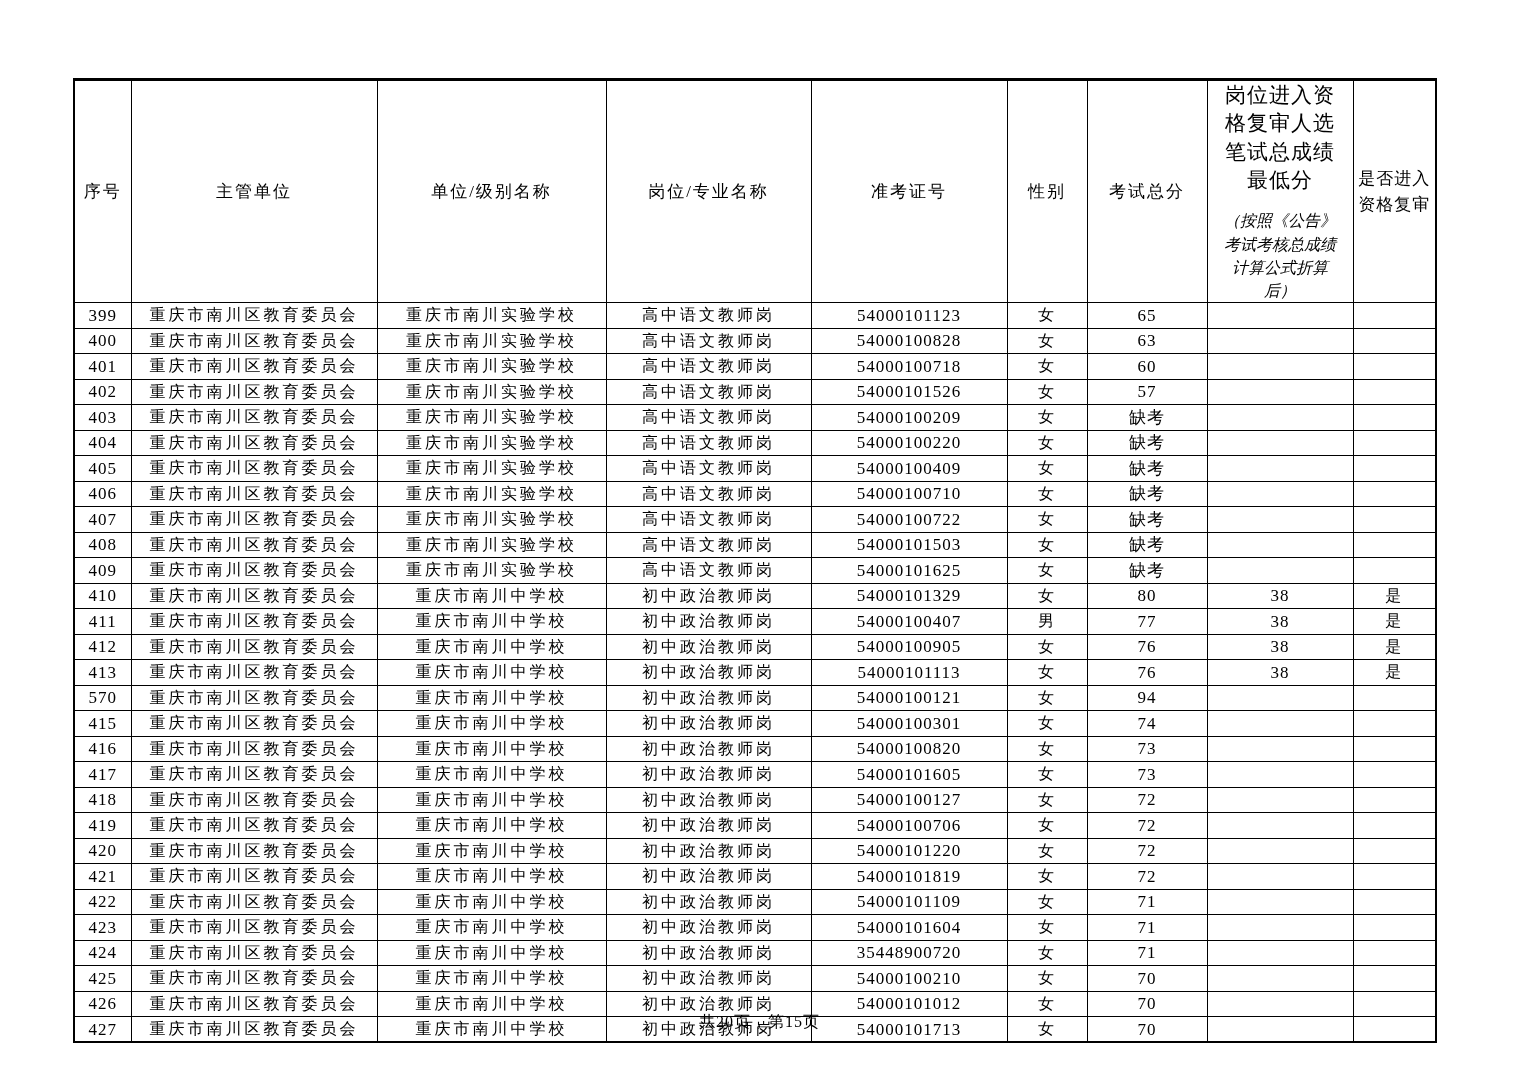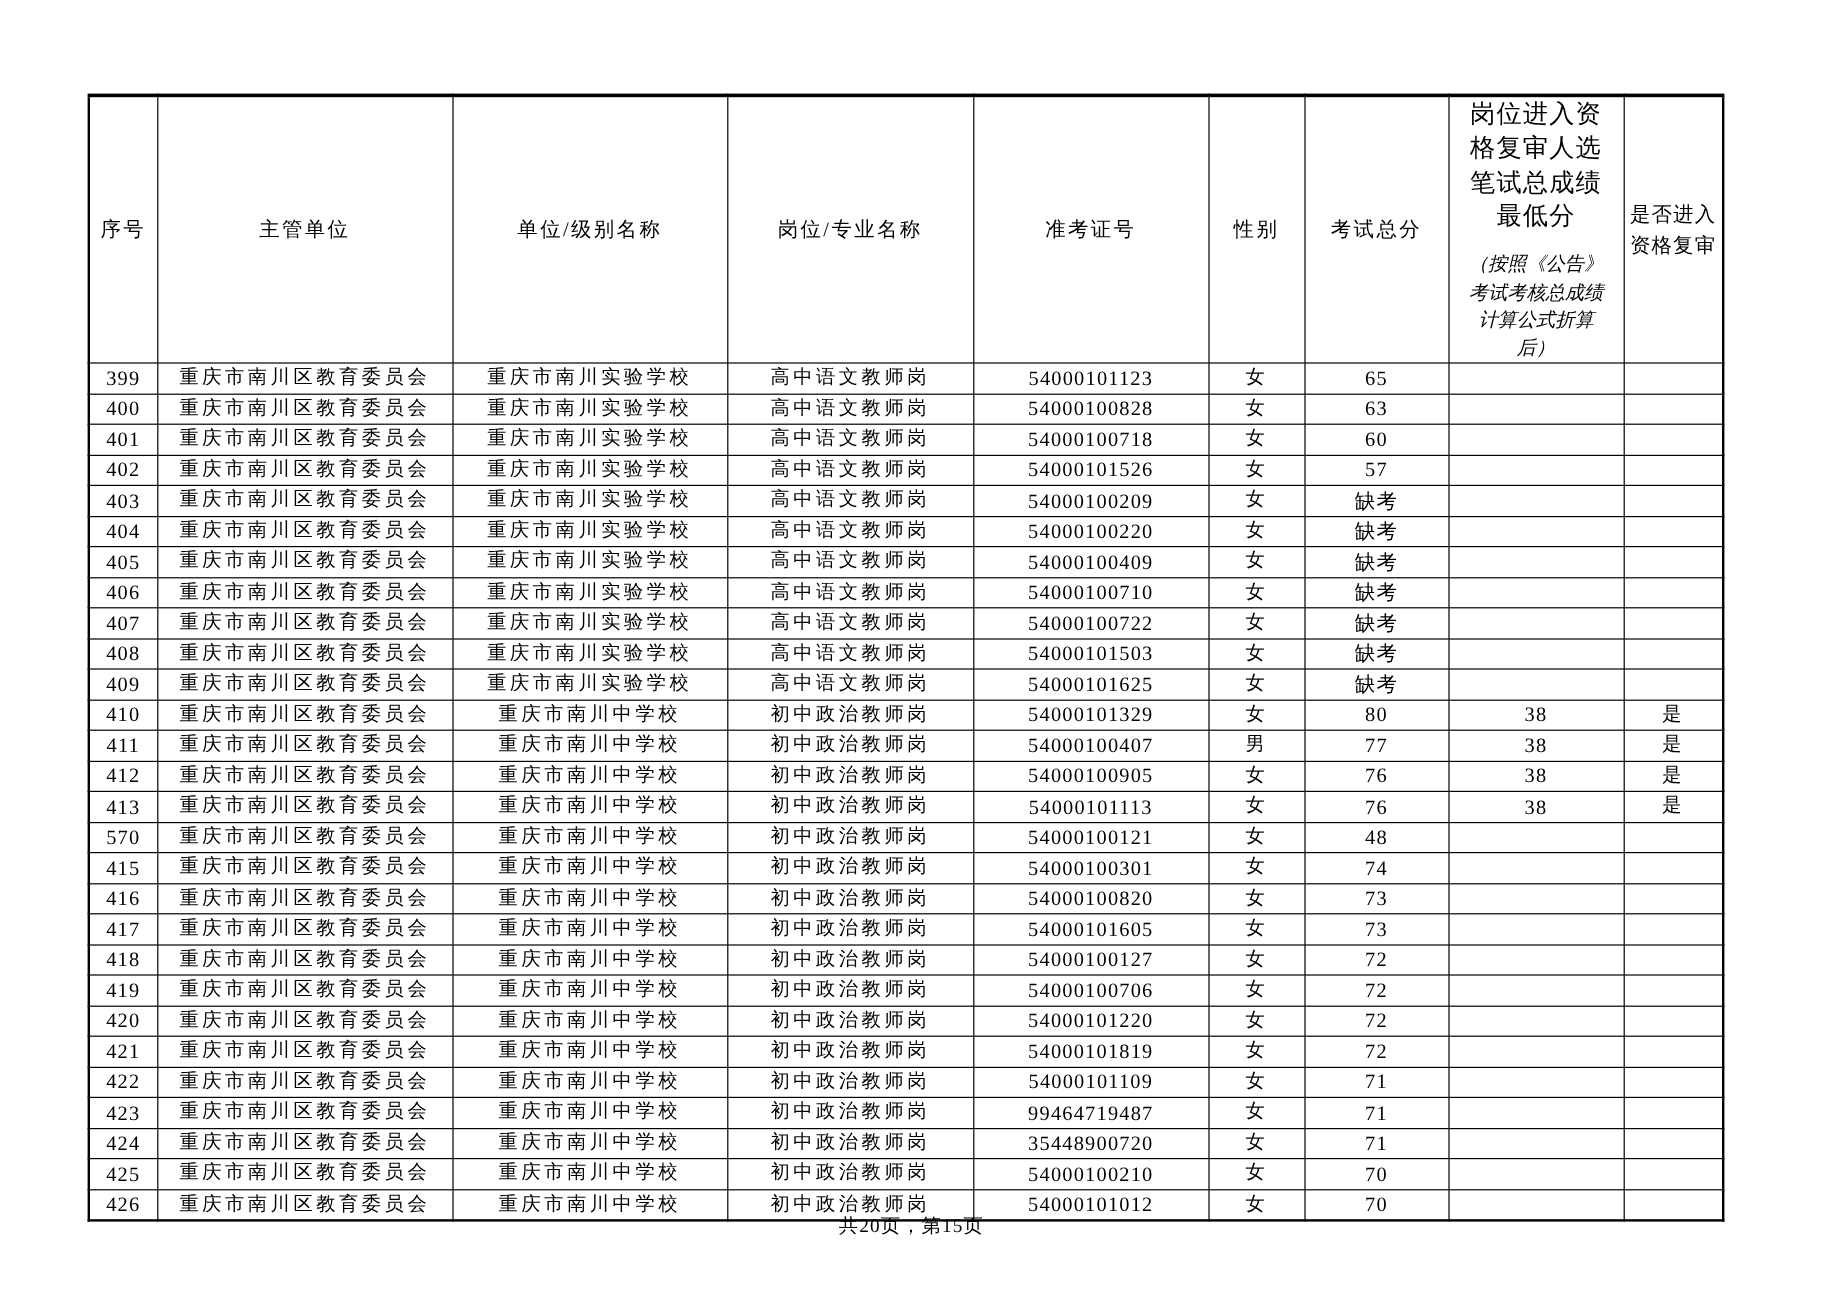--- a/index.html
+++ b/index.html
@@ -235,21 +235,21 @@
           <td class="c7">38</td>
           <td class="c8">是</td>
         </tr>
         <tr>
           <td class="c0">570</td>
           <td class="c1">重庆市南川区教育委员会</td>
           <td class="c2">重庆市南川中学校</td>
           <td class="c3">初中政治教师岗</td>
           <td class="c4">54000100121</td>
           <td class="c5">女</td>
-          <td class="c6">48</td>
+          <td class="c6">94</td>
           <td class="c7"></td>
           <td class="c8"></td>
         </tr>
         <tr>
           <td class="c0">415</td>
           <td class="c1">重庆市南川区教育委员会</td>
           <td class="c2">重庆市南川中学校</td>
           <td class="c3">初中政治教师岗</td>
           <td class="c4">54000100301</td>
           <td class="c5">女</td>
@@ -332,21 +332,21 @@
           <td class="c5">女</td>
           <td class="c6">71</td>
           <td class="c7"></td>
           <td class="c8"></td>
         </tr>
         <tr>
           <td class="c0">423</td>
           <td class="c1">重庆市南川区教育委员会</td>
           <td class="c2">重庆市南川中学校</td>
           <td class="c3">初中政治教师岗</td>
-          <td class="c4">99464719487</td>
+          <td class="c4">54000101604</td>
           <td class="c5">女</td>
           <td class="c6">71</td>
           <td class="c7"></td>
           <td class="c8"></td>
         </tr>
         <tr>
           <td class="c0">424</td>
           <td class="c1">重庆市南川区教育委员会</td>
           <td class="c2">重庆市南川中学校</td>
           <td class="c3">初中政治教师岗</td>
@@ -366,20 +366,31 @@
           <td class="c6">70</td>
           <td class="c7"></td>
           <td class="c8"></td>
         </tr>
         <tr>
           <td class="c0">426</td>
           <td class="c1">重庆市南川区教育委员会</td>
           <td class="c2">重庆市南川中学校</td>
           <td class="c3">初中政治教师岗</td>
           <td class="c4">54000101012</td>
+          <td class="c5">女</td>
+          <td class="c6">70</td>
+          <td class="c7"></td>
+          <td class="c8"></td>
+        </tr>
+        <tr>
+          <td class="c0">427</td>
+          <td class="c1">重庆市南川区教育委员会</td>
+          <td class="c2">重庆市南川中学校</td>
+          <td class="c3">初中政治教师岗</td>
+          <td class="c4">54000101713</td>
           <td class="c5">女</td>
           <td class="c6">70</td>
           <td class="c7"></td>
           <td class="c8"></td>
         </tr>
       </tbody>
   </table>
 
   <div class="footer">共20页，第15页</div>
 

